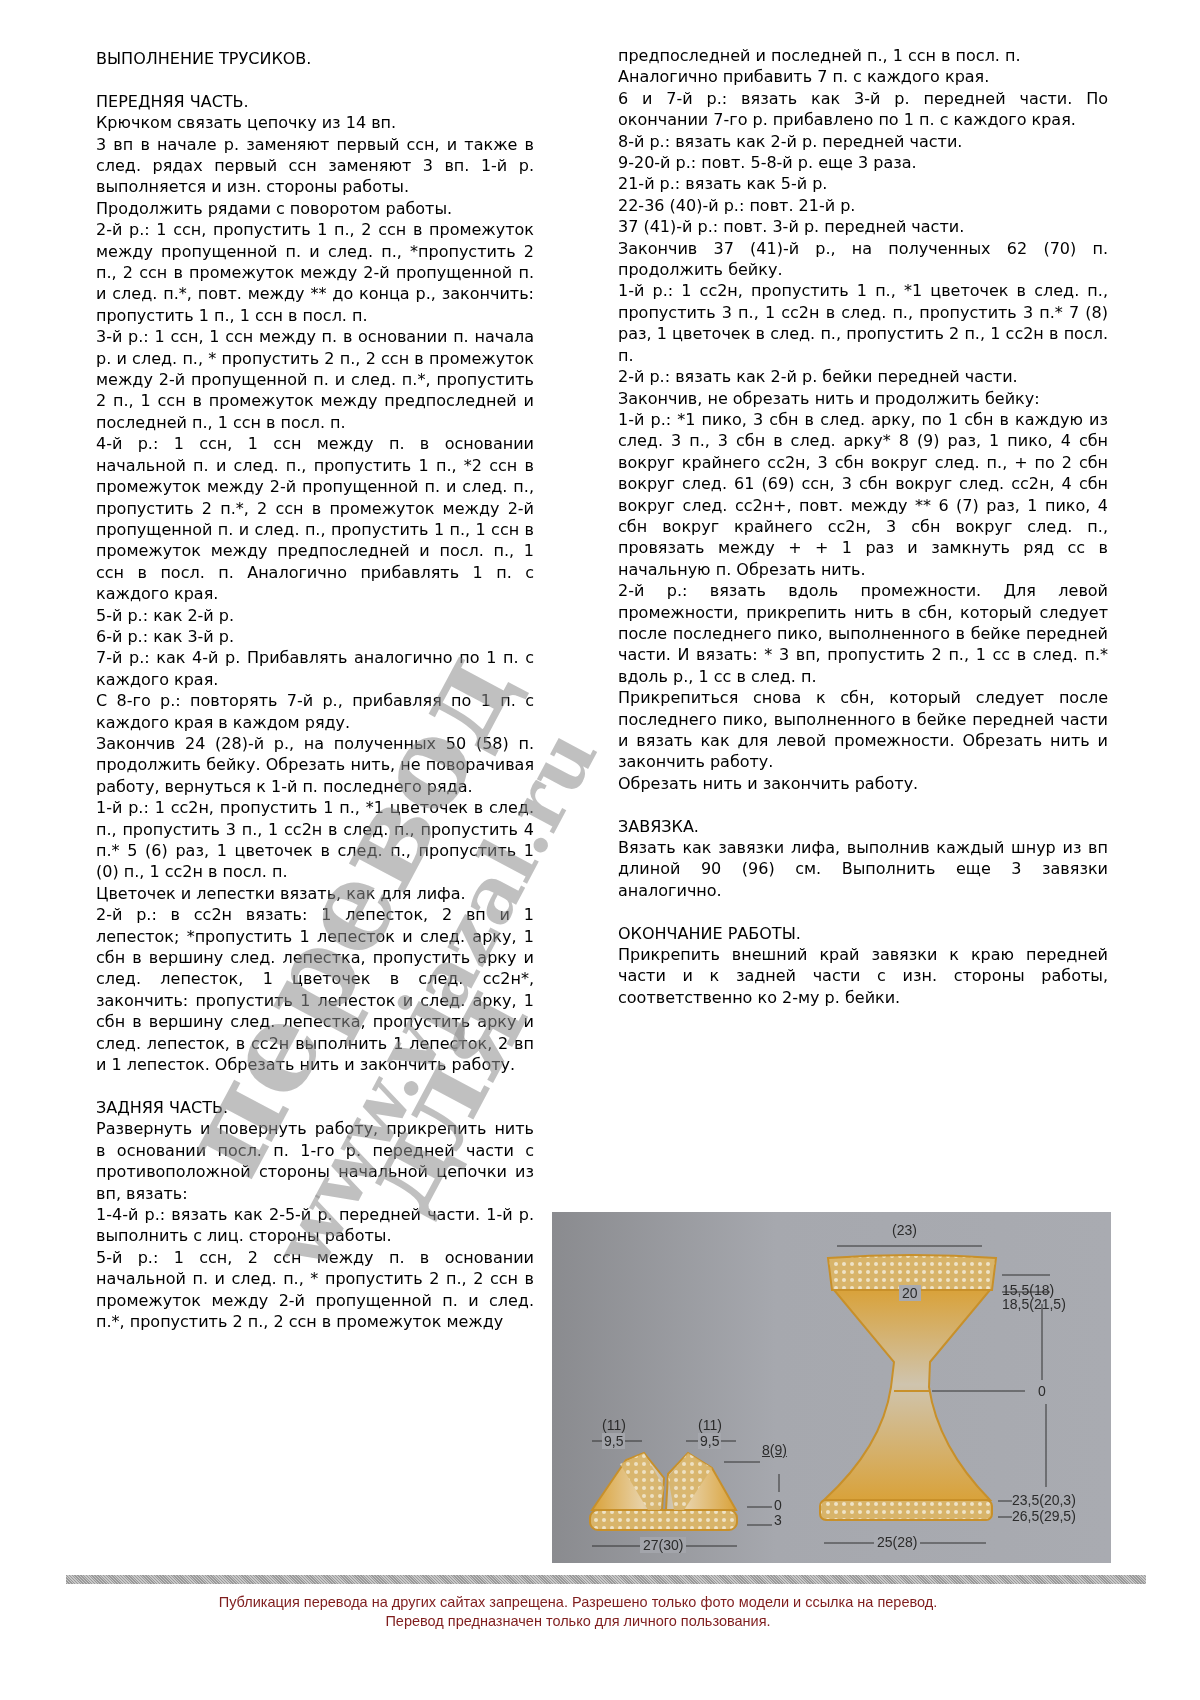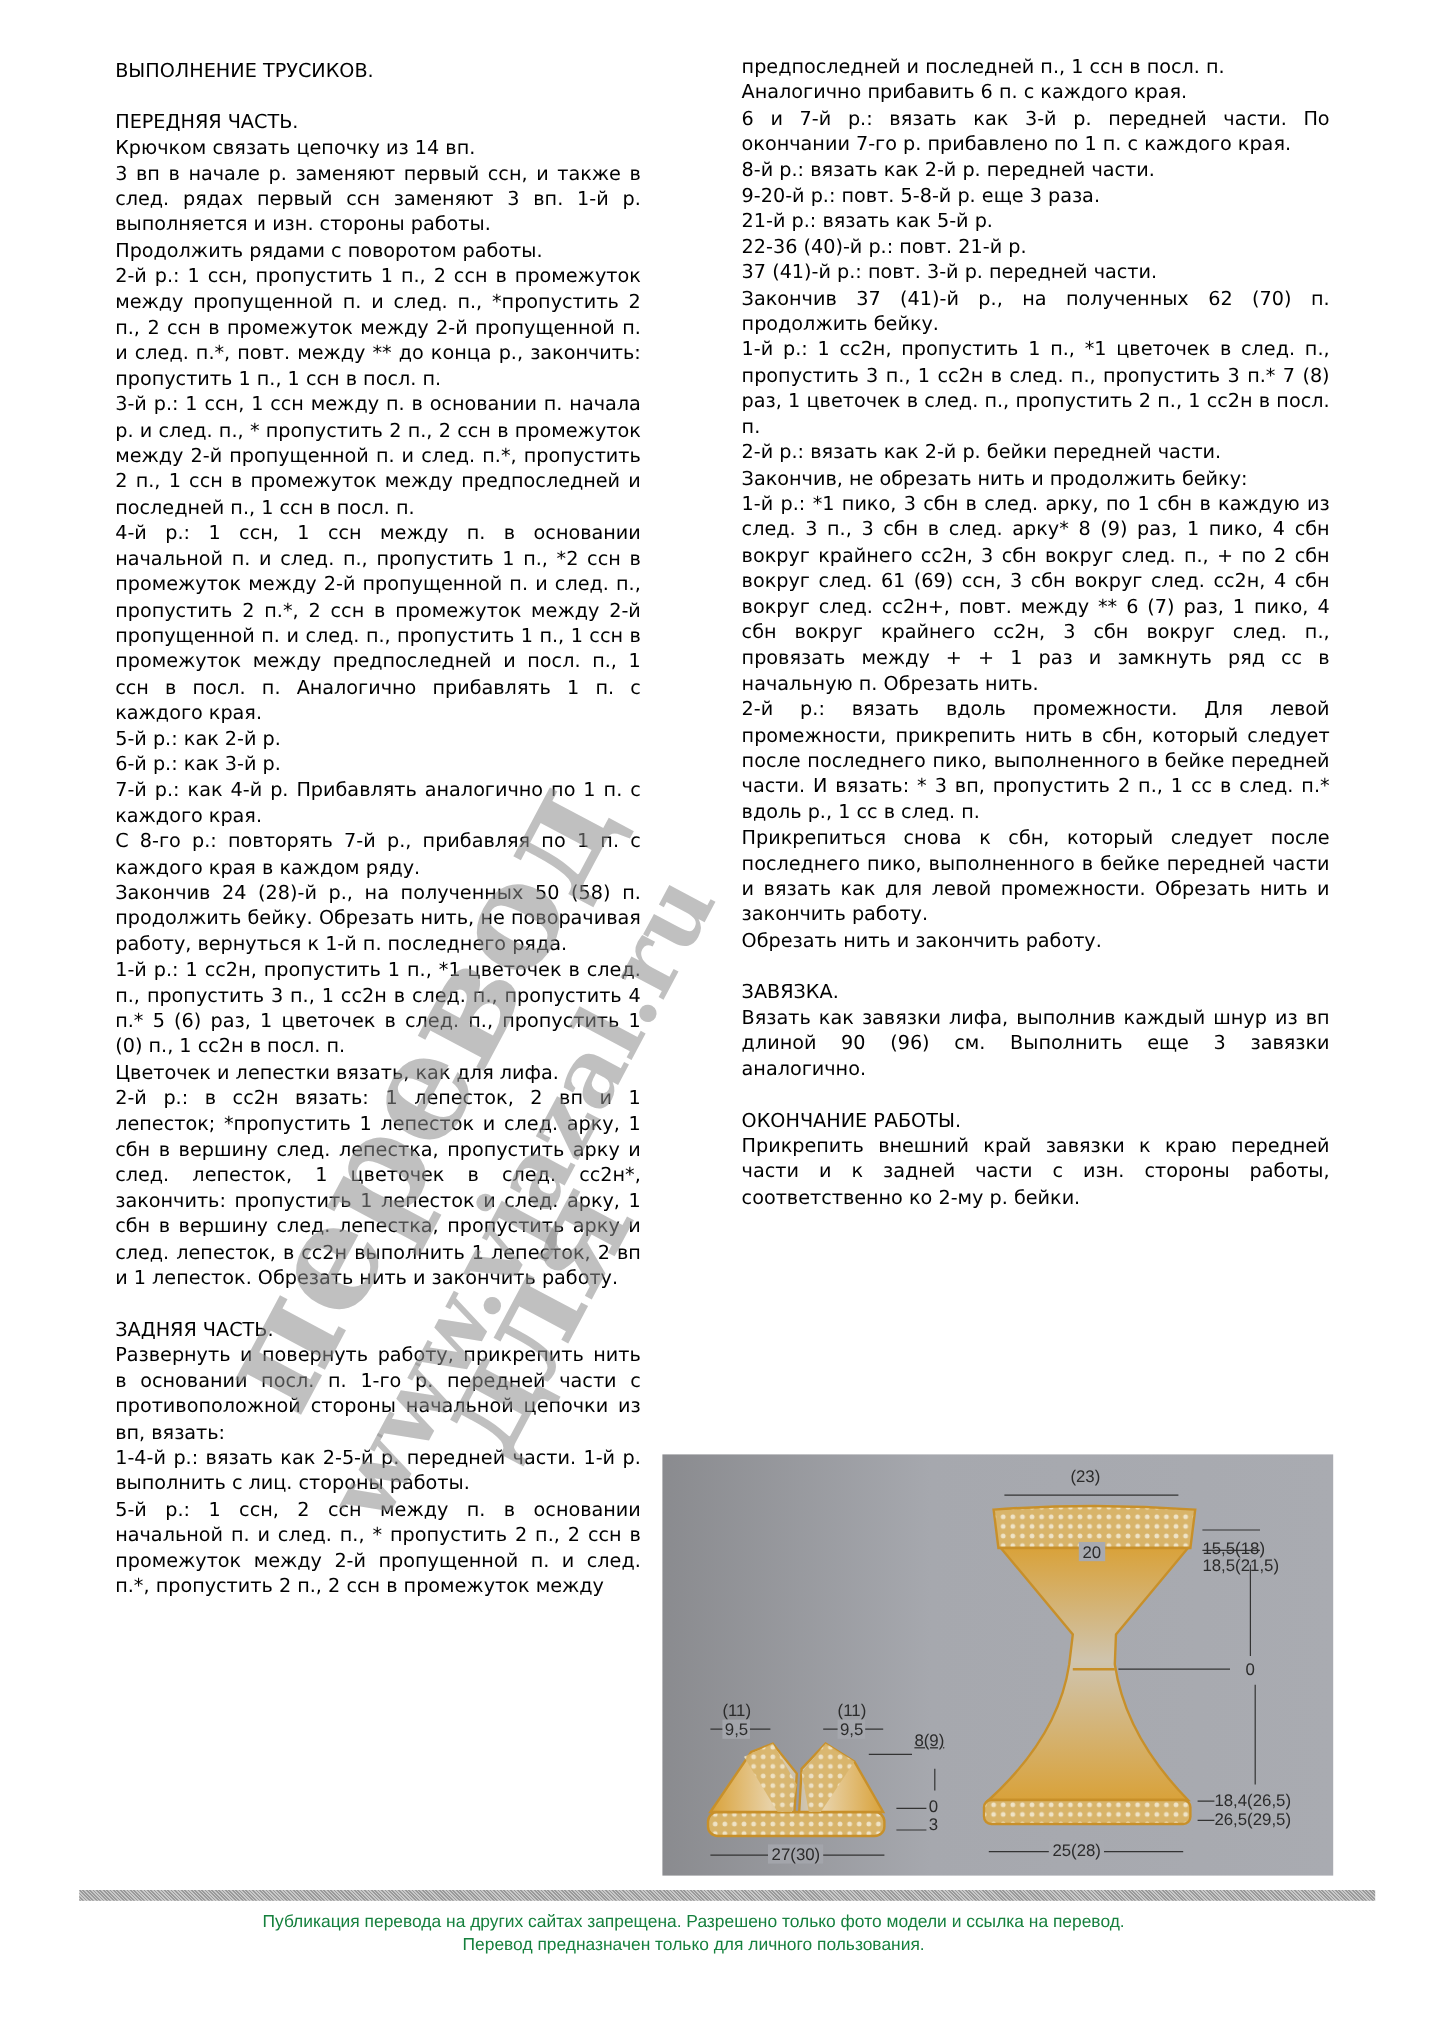--- a/index.html
+++ b/index.html
@@ -17,21 +17,21 @@
   #wm1 { left: 150px; top: 1130px; font-size: 120px; transform: rotate(-62deg); }
   #wm2 { left: 330px; top: 1170px; font-size: 110px; transform: rotate(-62deg); }
   #wm3 { left: 255px; top: 1240px; font-size: 78px; transform: rotate(-62deg); }
   .diagram { position: absolute; left: 552px; top: 1212px; width: 559px; height: 351px;
              background: linear-gradient(90deg, #8a8b8f 0%, #a6a8ae 40%, #a9abb1 100%); overflow: hidden; }
   .diagram svg { position: absolute; left: 0; top: 0; }
   .dlabel { position: absolute; font-family: "Liberation Sans", sans-serif; font-size: 14px; color: #2b2b2b; white-space: nowrap; }
   .divider { position: absolute; left: 66px; top: 1575px; width: 1080px; height: 9px;
              background: repeating-linear-gradient(45deg, #9a9a9a 0 1px, #c8c8c8 1px 2px); }
   .footer { position: absolute; left: 0; top: 1593px; width: 1156px; text-align: center;
-            font-family: "Liberation Sans", sans-serif; font-size: 14.5px; line-height: 19px; color: #15803d; }
+            font-family: "Liberation Sans", sans-serif; font-size: 14.5px; line-height: 19px; color: #7f1d1d; }
 </style>
 </head>
 <body>
 
 <div id="col-left" class="col">
   <p class="heading">ВЫПОЛНЕНИЕ ТРУСИКОВ.</p>
   <div class="gap"></div>
   <p class="heading">ПЕРЕДНЯЯ ЧАСТЬ.</p>
   <p>Крючком связать цепочку из 14 вп.</p>
   <p>3 вп в начале р. заменяют первый  ссн, и также в след. рядах первый ссн заменяют 3 вп. 1-й р. выполняется и изн. стороны работы.</p>
@@ -49,21 +49,21 @@
   <p>2-й р.: в сс2н вязать: 1 лепесток, 2 вп и 1 лепесток; *пропустить 1 лепесток и след. арку, 1 сбн в вершину след. лепестка, пропустить арку и след. лепесток, 1 цветочек в след. сс2н*, закончить: пропустить 1 лепесток и след. арку, 1 сбн в вершину след. лепестка, пропустить арку и след. лепесток, в сс2н выполнить 1 лепесток, 2 вп и 1 лепесток. Обрезать нить и закончить работу.</p>
   <div class="gap"></div>
   <p class="heading">ЗАДНЯЯ ЧАСТЬ.</p>
   <p>Развернуть и повернуть работу, прикрепить нить в основании посл. п. 1-го р. передней части с противоположной стороны начальной цепочки из вп, вязать:</p>
   <p>1-4-й р.: вязать как 2-5-й р. передней части. 1-й р. выполнить с лиц. стороны работы.</p>
   <p>5-й р.: 1 ссн, 2 ссн между п. в основании начальной п. и след. п., * пропустить 2 п., 2 ссн в промежуток между 2-й пропущенной п. и след. п.*, пропустить 2 п., 2 ссн в промежуток между</p>
 </div>
 
 <div id="col-right" class="col">
   <p>предпоследней и последней п., 1 ссн в посл. п.</p>
-  <p>Аналогично прибавить 6 п. с каждого края.</p>
+  <p>Аналогично прибавить 7 п. с каждого края.</p>
   <p>6 и 7-й р.: вязать как 3-й р. передней части. По окончании 7-го р. прибавлено по 1 п. с каждого края.</p>
   <p>8-й р.: вязать как 2-й р. передней части.</p>
   <p>9-20-й р.: повт. 5-8-й р. еще 3 раза.</p>
   <p>21-й р.: вязать как 5-й р.</p>
   <p>22-36 (40)-й р.: повт. 21-й р.</p>
   <p>37 (41)-й р.:  повт. 3-й р. передней части.</p>
   <p>Закончив 37 (41)-й р., на полученных 62 (70) п. продолжить бейку.</p>
   <p>1-й р.: 1 сс2н, пропустить 1 п., *1 цветочек в след. п., пропустить 3 п., 1 сс2н в след. п., пропустить 3 п.* 7 (8) раз, 1 цветочек в след. п., пропустить 2 п., 1 сс2н в посл. п.</p>
   <p>2-й р.: вязать как 2-й р. бейки передней части.</p>
   <p>Закончив, не обрезать нить и продолжить бейку:</p>
@@ -144,21 +144,21 @@
   <span class="dlabel" style="left:210px;top:230px;text-decoration:underline;">8(9)</span>
   <span class="dlabel" style="left:222px;top:285px;">0</span>
   <span class="dlabel" style="left:222px;top:300px;">3</span>
   <span class="dlabel" style="left:88px;top:325px;background:#a3a5ab;padding:0 3px;">27(30)</span>
 
   <span class="dlabel" style="left:340px;top:10px;">(23)</span>
   <span class="dlabel" style="left:347px;top:26px;background:#a8aab0;padding:0 3px;margin-top:47px;">20</span>
   <span class="dlabel" style="left:450px;top:54px;margin-top:30px;">18,5(21,5)</span>
   <span class="dlabel" style="left:450px;top:70px;">15,5(18)</span>
   <span class="dlabel" style="left:486px;top:171px;">0</span>
-  <span class="dlabel" style="left:460px;top:280px;">18,4(26,5)</span>
+  <span class="dlabel" style="left:460px;top:280px;">23,5(20,3)</span>
   <span class="dlabel" style="left:460px;top:296px;">26,5(29,5)</span>
   <span class="dlabel" style="left:322px;top:322px;background:#a8aab0;padding:0 3px;">25(28)</span>
 </div>
 
 <div id="wm1" class="watermark">перевод</div>
 <div id="wm2" class="watermark">для</div>
 <div id="wm3" class="watermark">www.vjazal.ru</div>
 
 <div class="divider"></div>
 <div class="footer">

